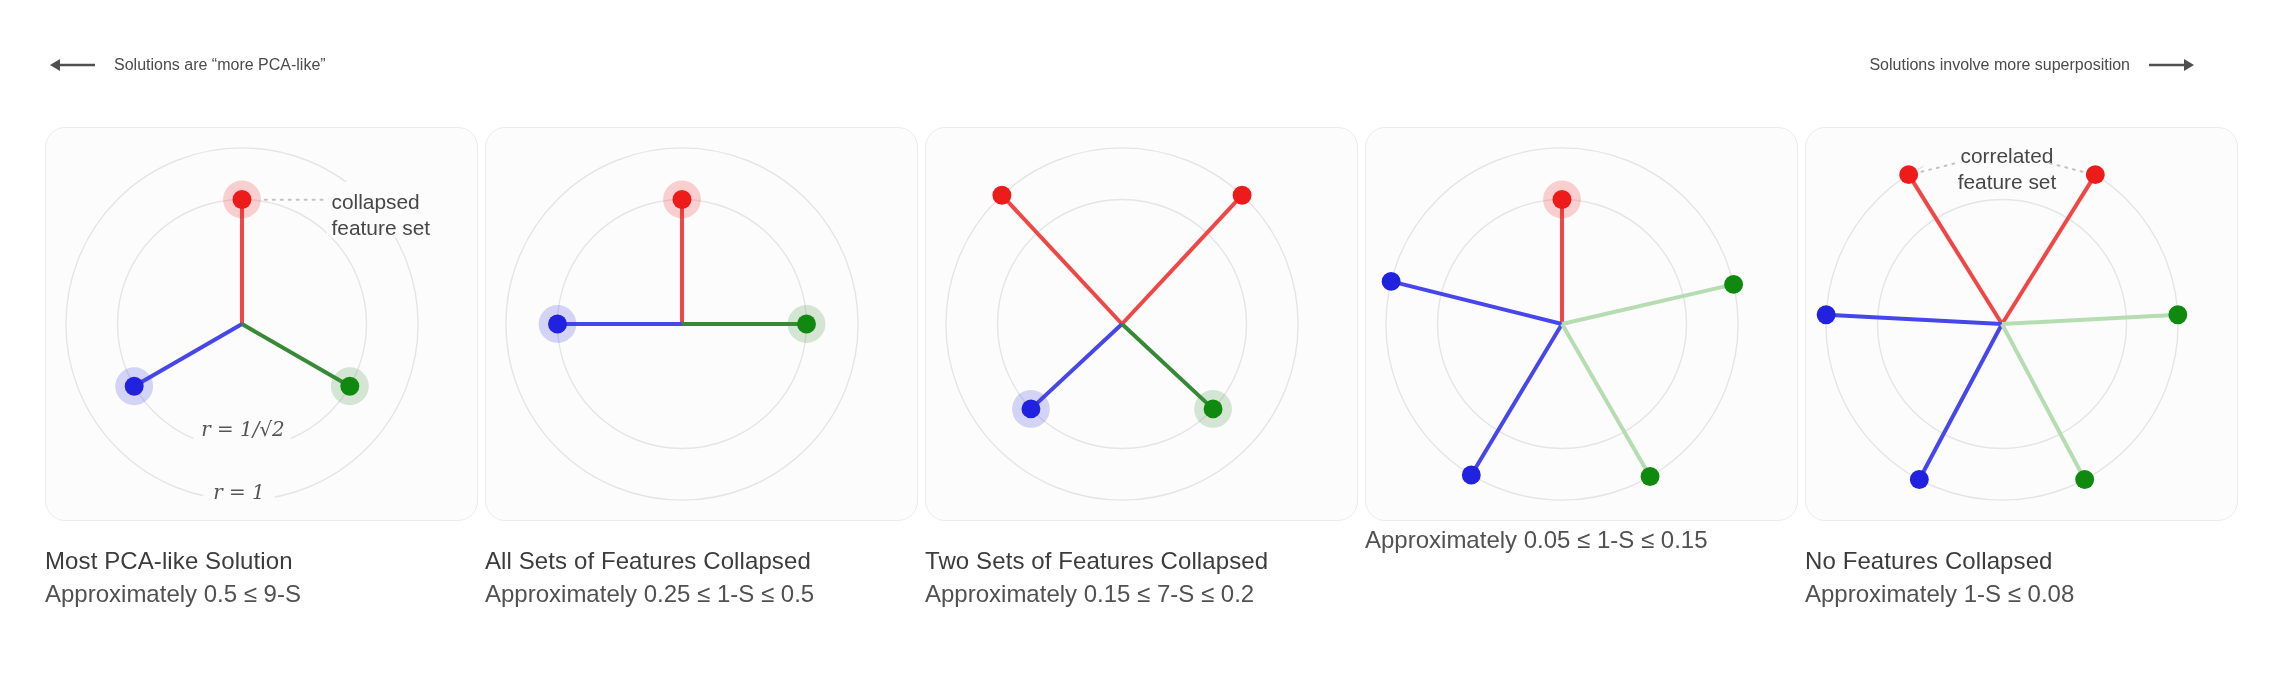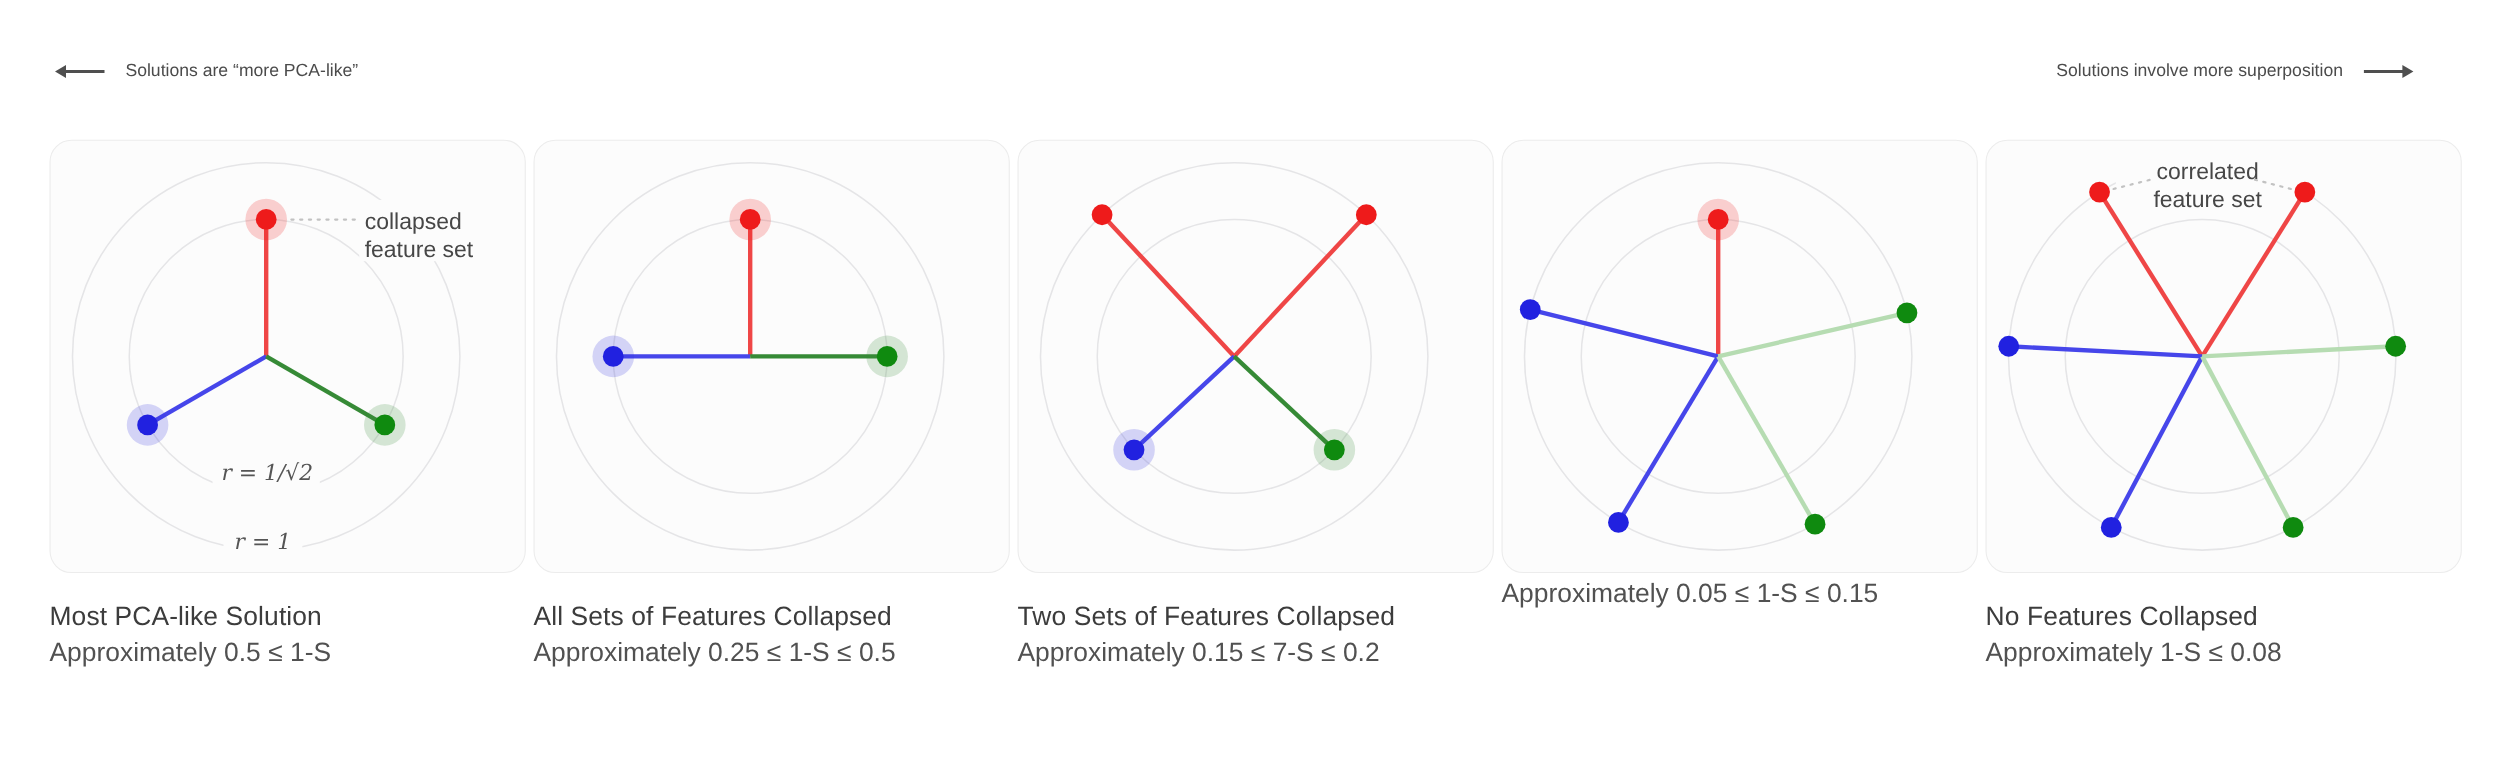--- a/index.html
+++ b/index.html
@@ -53,21 +53,21 @@
           <circle cx="197" cy="71.861" r="9.5" fill="#ee1b1b"></circle>
           <circle cx="88.62644699581914" cy="259.5695" r="9.5" fill="#2121e0"></circle>
           <circle cx="305.37355300418085" cy="259.56950000000006" r="9.5" fill="#0f8a0f"></circle>
           <text x="287" y="74" text-anchor="start" dominant-baseline="central" fill="#474747" font-size="21" font-family="&quot;Liberation Sans&quot;, sans-serif" font-style="normal">collapsed</text>
           <text x="287" y="100" text-anchor="start" dominant-baseline="central" fill="#474747" font-size="21" font-family="&quot;Liberation Sans&quot;, sans-serif" font-style="normal">feature set</text>
           <text x="198" y="303" text-anchor="middle" dominant-baseline="central" fill="#555555" font-size="20" font-family="&quot;DejaVu Serif&quot;, serif" font-style="italic">r = 1/√2</text>
           <text x="194" y="366" text-anchor="middle" dominant-baseline="central" fill="#555555" font-size="20" font-family="&quot;DejaVu Serif&quot;, serif" font-style="italic">r = 1</text>
         </svg>
       </div>
     <div class="cap-title">Most PCA-like Solution</div>
-    <div class="cap-sub">Approximately 0.5 ≤ 1-S</div>
+    <div class="cap-sub">Approximately 0.5 ≤ 9-S</div>
   </div>
   <div class="col">
     <div class="panel">
         <svg class="panel-svg" viewBox="0 0 394 394">
           <circle cx="197" cy="197" r="177" fill="none" stroke="#e5e5e7" stroke-width="1.4"></circle>
           <circle cx="197" cy="197" r="125.139" fill="none" stroke="#e5e5e7" stroke-width="1.4"></circle>
           <line x1="197" y1="197" x2="197" y2="71.861" stroke="#ef4646" stroke-width="4"></line>
           <line x1="197" y1="197" x2="71.861" y2="196.99999999999997" stroke="#4646ea" stroke-width="4"></line>
           <line x1="197" y1="197" x2="322.139" y2="197" stroke="#368a36" stroke-width="4"></line>
           <circle cx="197" cy="71.861" r="19" fill="rgba(238,27,27,0.20)"></circle>

